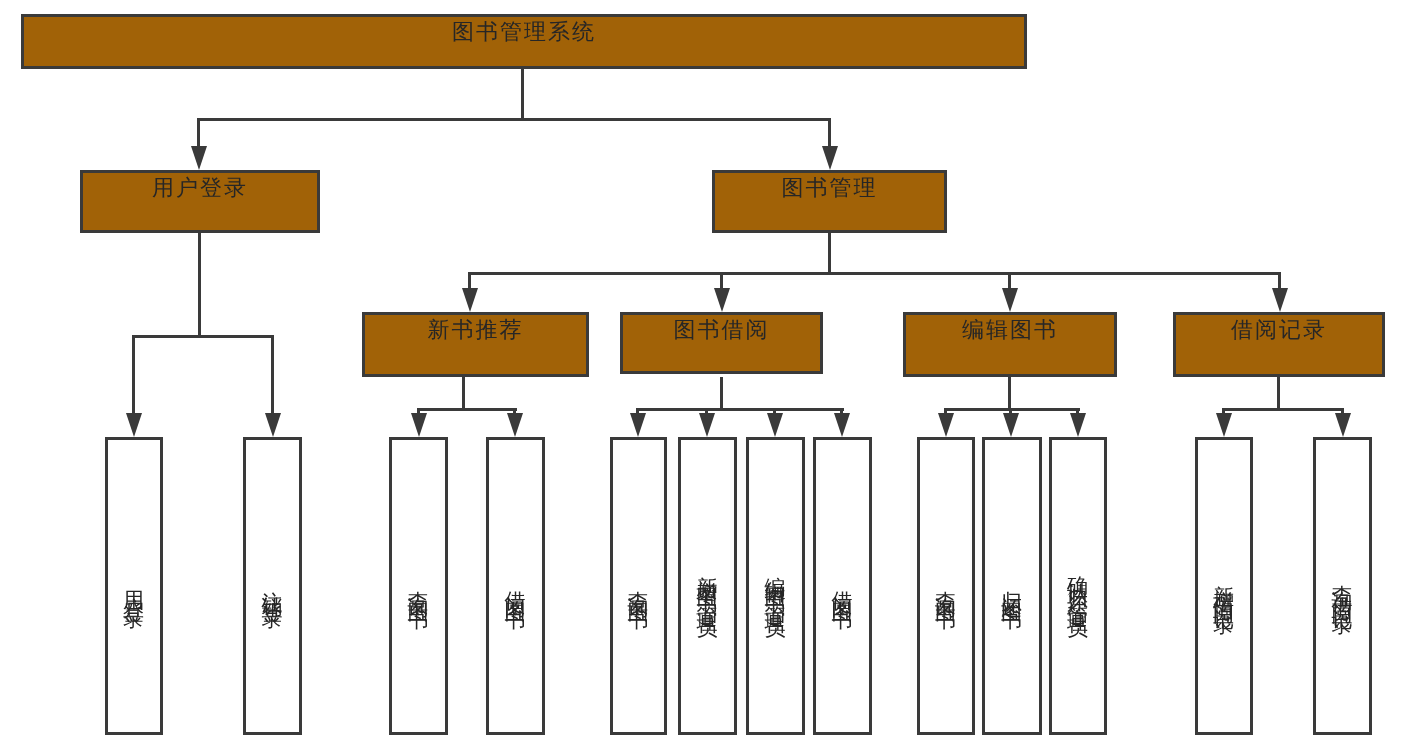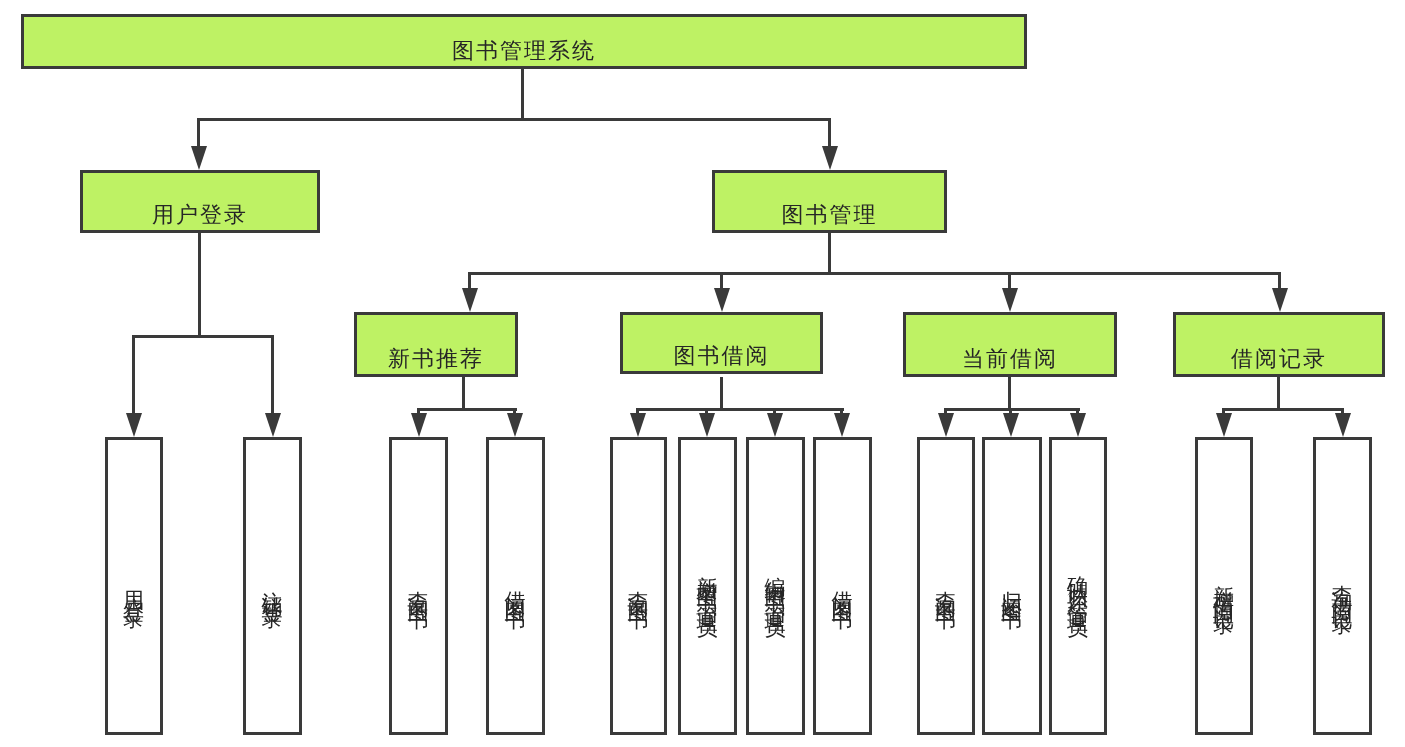--- a/index.html
+++ b/index.html
@@ -12,22 +12,22 @@
   }
   .hline{position:absolute;height:3px;background:#3a3a3a;}
   .vline{position:absolute;width:3px;background:#3a3a3a;}
   .arrow{
     position:absolute;width:0;height:0;
     border-left:8px solid transparent;
     border-right:8px solid transparent;
     border-top:24px solid #3a3a3a;
   }
   .hbox{
-    position:absolute;background:#bef264;border:3px solid #3a3a3a;
-    box-sizing:border-box;display:flex;align-items:flex-end;justify-content:center;
+    position:absolute;background:#a16207;border:3px solid #3a3a3a;
+    box-sizing:border-box;display:flex;align-items:flex-start;justify-content:center;
     font-size:22px;color:#262626;letter-spacing:2px;white-space:nowrap;
   }
   .vbox{
     position:absolute;background:#fff;border:3px solid #3a3a3a;
     box-sizing:border-box;display:flex;align-items:center;justify-content:center;
     font-size:21px;color:#262626;
   }
   .vtext{
     writing-mode:vertical-rl;
     text-orientation:mixed;
@@ -108,28 +108,28 @@
     <span>图书管理系统</span>
   </div>
 
   <div class="hbox" style="left:80px;top:170px;width:240px;height:63px">
     <span>用户登录</span>
   </div>
   <div class="hbox" style="left:712px;top:170px;width:235px;height:63px">
     <span>图书管理</span>
   </div>
 
-  <div class="hbox" style="left:354px;top:312px;width:164px;height:65px">
+  <div class="hbox" style="left:362px;top:312px;width:227px;height:65px">
     <span>新书推荐</span>
   </div>
   <div class="hbox" style="left:620px;top:312px;width:203px;height:62px">
     <span>图书借阅</span>
   </div>
   <div class="hbox" style="left:903px;top:312px;width:214px;height:65px">
-    <span>当前借阅</span>
+    <span>编辑图书</span>
   </div>
   <div class="hbox" style="left:1173px;top:312px;width:212px;height:65px">
     <span>借阅记录</span>
   </div>
 
   <div class="vbox" style="left:105px;top:437px;width:58px;height:298px">
     <span class="vtext">用户登录</span>
   </div>
   <div class="vbox" style="left:243px;top:437px;width:59px;height:298px">
     <span class="vtext">注销登录</span>

